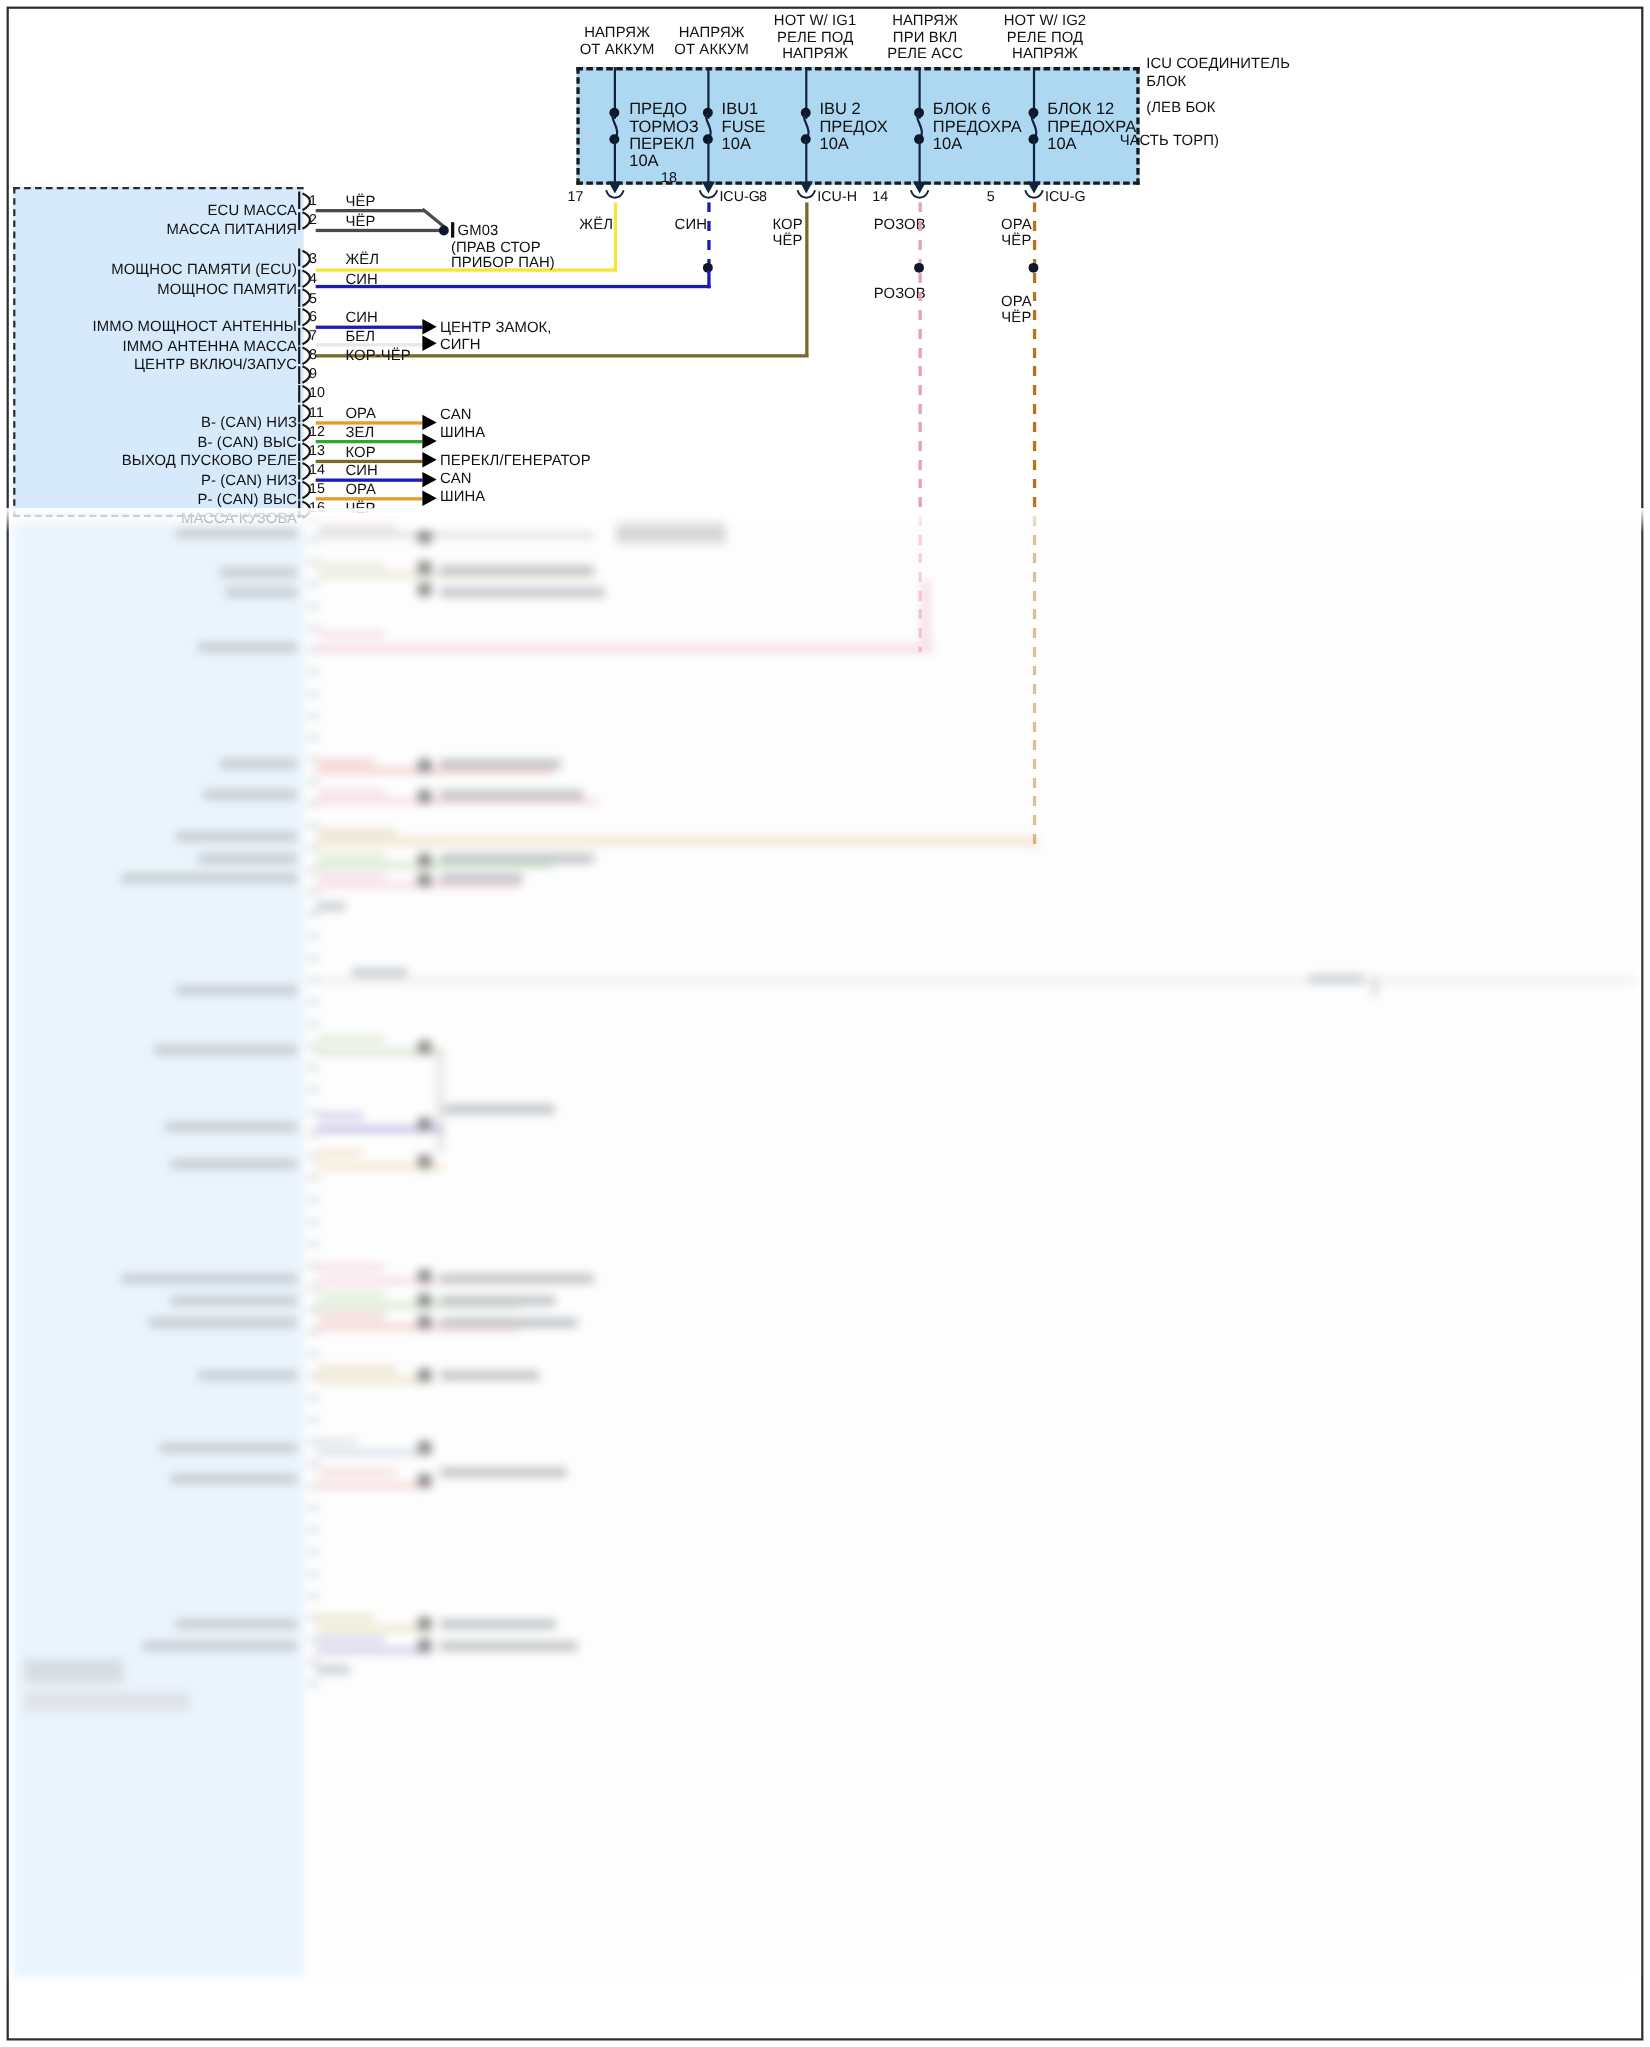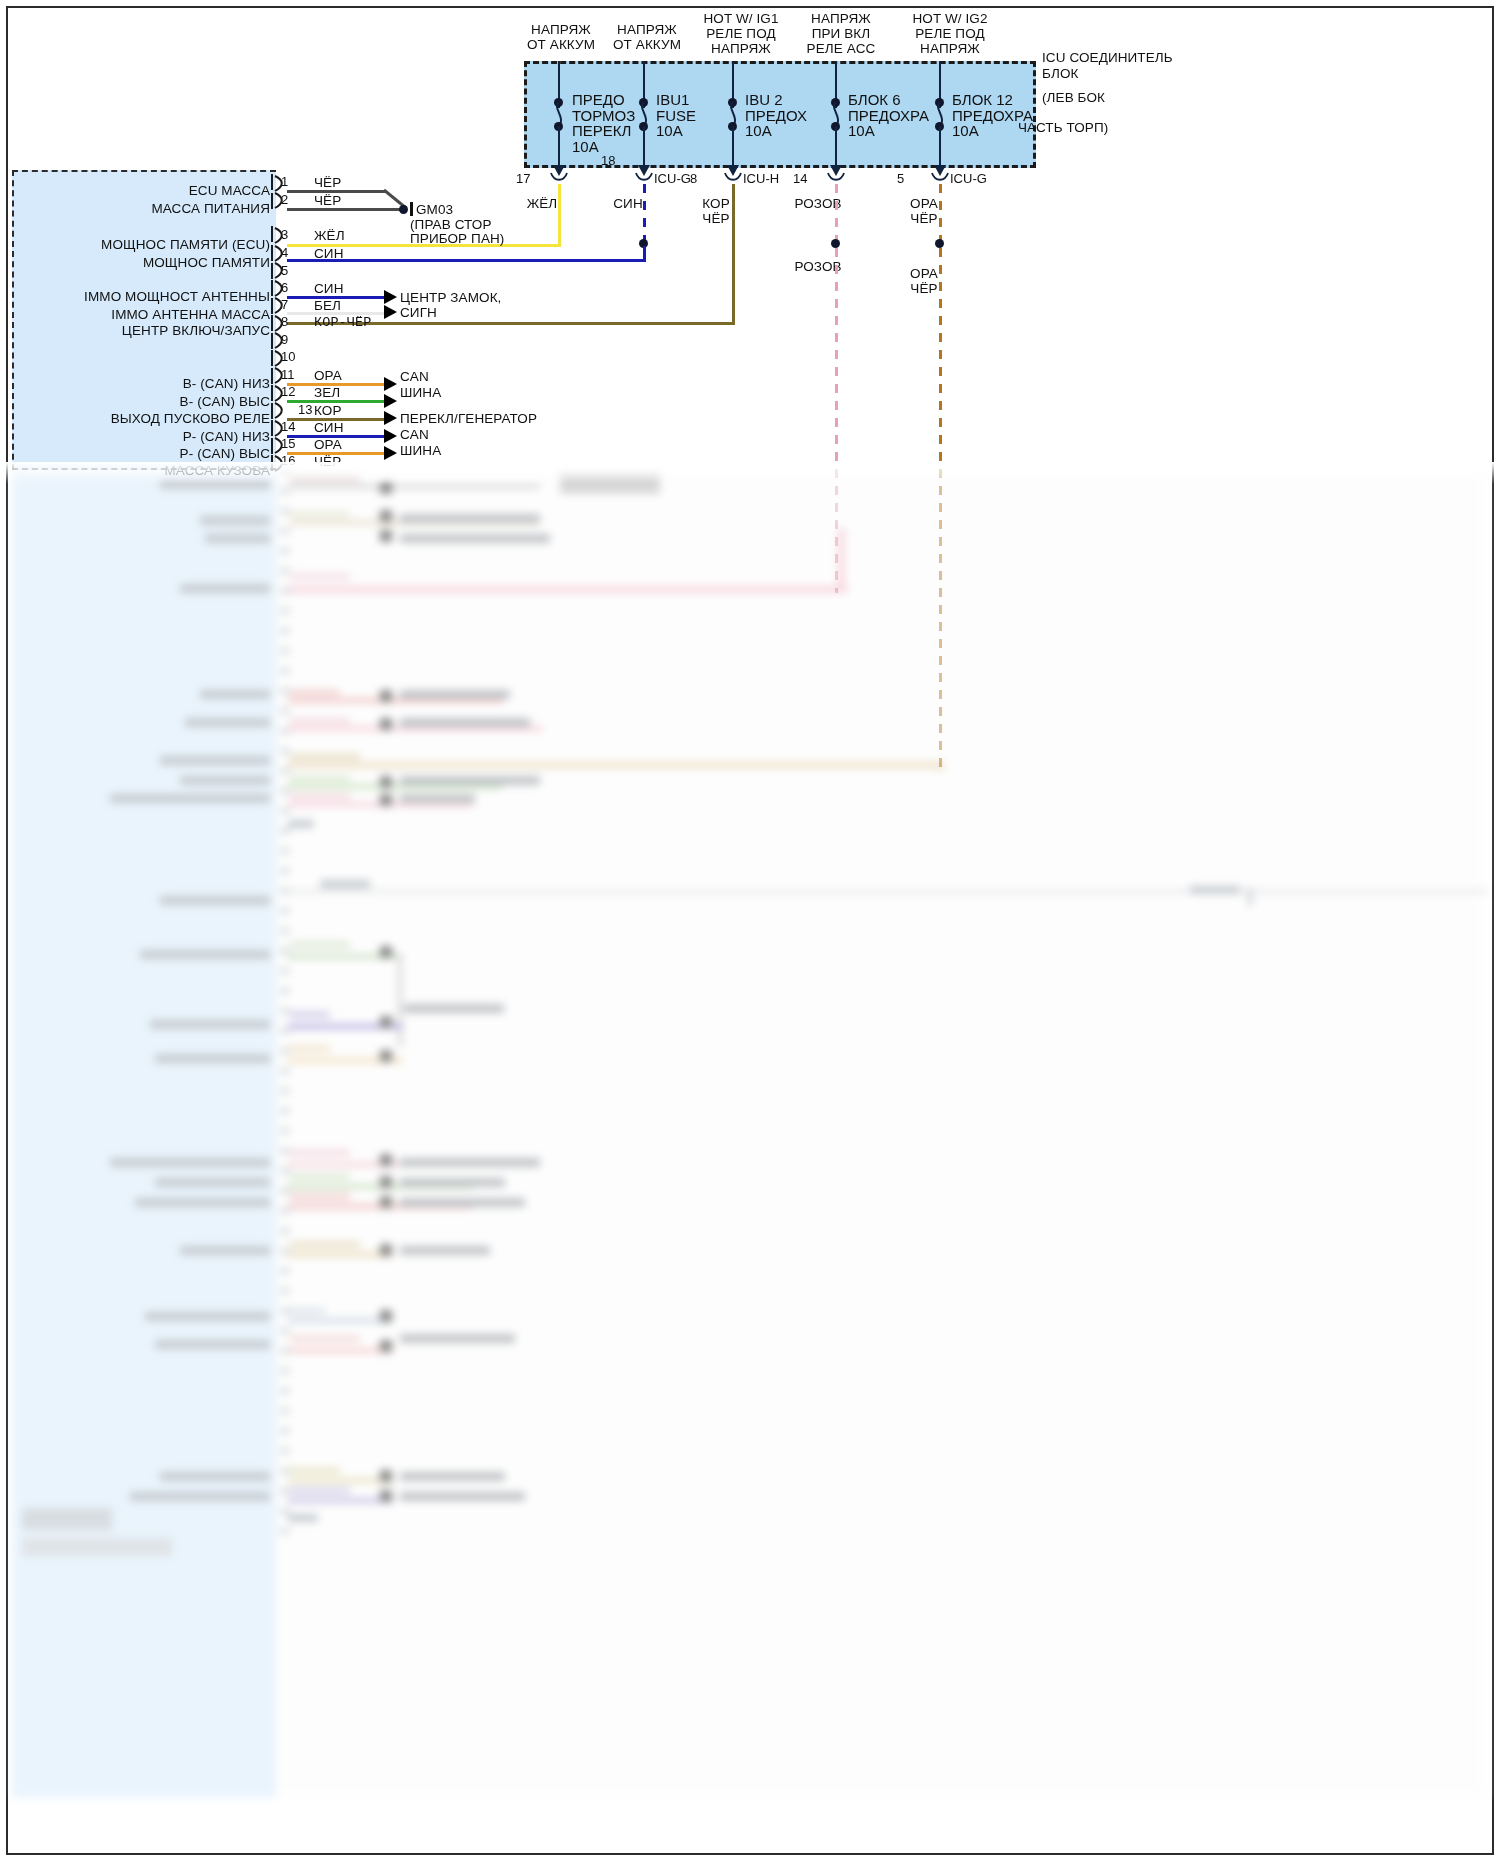--- a/index.html
+++ b/index.html
@@ -227,41 +227,41 @@
 
   <div class="lbl r" style="left:40px;top:307px;width:230px;">IMMO АНТЕННА МАССА</div>
   <div class="pinnum" style="left:281px;top:298px;">7</div>
   <div class="lbl" style="left:314px;top:298px;">БЕЛ</div>
   <div class="wire h" style="left:287px;top:312px;width:97px;background:#e8e8e8;"></div>
   <div class="arrow" style="left:384px;top:305px;"></div>
   <div class="lbl" style="left:400px;top:305px;">СИГН</div>
 
   <div class="lbl r" style="left:40px;top:323px;width:230px;">ЦЕНТР ВКЛЮЧ/ЗАПУС</div>
   <div class="pinnum" style="left:281px;top:315px;">8</div>
-  <div class="lbl" style="left:314px;top:315px;font-family:Liberation Mono, monospace;">КОР-ЧЁР</div>
+  <div class="lbl" style="left:314px;top:315px;">КОР-ЧЁР</div>
 
   <div class="pinnum" style="left:281px;top:333px;">9</div>
   <div class="pinnum" style="left:281px;top:350px;">10</div>
 
   <div class="lbl r" style="left:60px;top:376px;width:210px;">B- (CAN) НИЗ</div>
   <div class="pinnum" style="left:281px;top:368px;">11</div>
   <div class="lbl" style="left:314px;top:368px;">ОРА</div>
   <div class="wire h" style="left:287px;top:383px;width:97px;background:#e79a28;"></div>
   <div class="arrow" style="left:384px;top:377px;"></div>
   <div class="lbl" style="left:400px;top:369px;">CAN</div>
 
   <div class="lbl r" style="left:60px;top:394px;width:210px;">B- (CAN) ВЫС</div>
   <div class="pinnum" style="left:281px;top:385px;">12</div>
   <div class="lbl" style="left:314px;top:385px;">ЗЕЛ</div>
   <div class="wire h" style="left:287px;top:400px;width:97px;background:#2faa30;"></div>
   <div class="arrow" style="left:384px;top:394px;"></div>
   <div class="lbl" style="left:400px;top:385px;">ШИНА</div>
 
   <div class="lbl r" style="left:30px;top:411px;width:240px;">ВЫХОД ПУСКОВО РЕЛЕ</div>
-  <div class="pinnum" style="left:281px;top:403px;padding-left:17px;">13</div>
+  <div class="pinnum" style="left:281px;top:403px;">13</div>
   <div class="lbl" style="left:314px;top:403px;">КОР</div>
   <div class="wire h" style="left:287px;top:418px;width:97px;background:#7a6a2a;"></div>
   <div class="arrow" style="left:384px;top:411px;"></div>
   <div class="lbl" style="left:400px;top:411px;">ПЕРЕКЛ/ГЕНЕРАТОР</div>
 
   <div class="lbl r" style="left:60px;top:429px;width:210px;">P- (CAN) НИЗ</div>
   <div class="pinnum" style="left:281px;top:420px;">14</div>
   <div class="lbl" style="left:314px;top:420px;">СИН</div>
   <div class="wire h" style="left:287px;top:435px;width:97px;background:#1b1bb5;"></div>
   <div class="arrow" style="left:384px;top:429px;"></div>

